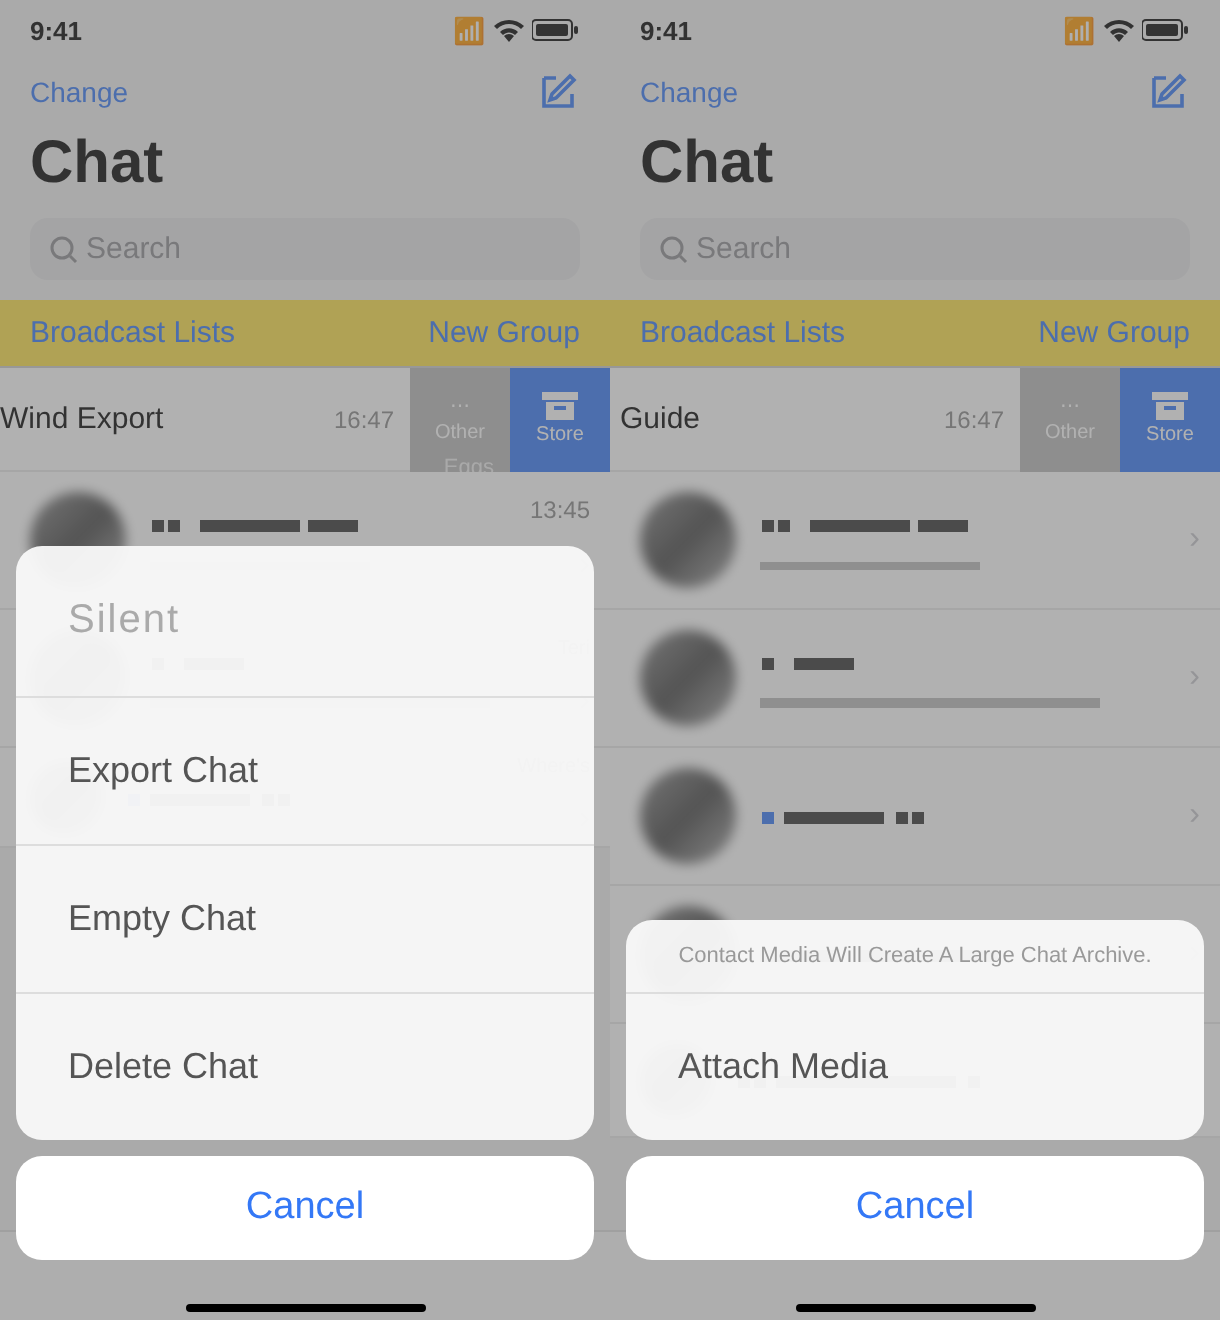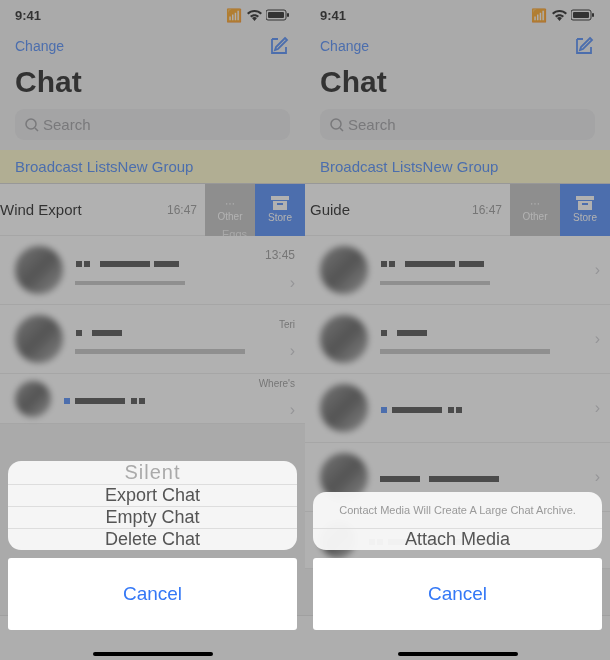--- a/index.html
+++ b/index.html
@@ -12,21 +12,21 @@
   .status-icons { display: flex; gap: 4px; align-items: center; }
   
   .header { padding: 5px 15px 10px; }
   .header-top { display: flex; justify-content: space-between; align-items: center; margin-bottom: 8px; gap: 14px; }
   .change-link { color: #3478f6; font-size: 14px; }
   .compose-btn { color: #3478f6; }
   .title { font-size: 30px; font-weight: 700; color: #000; }
   
   .search-bar { margin: 0 15px 10px; background: #e4e4e6; border-radius: 9px; padding: 7px 10px; display: flex; align-items: center; gap: 4px; color: #8e8e93; font-size: 15px; }
   
-  .list-header { display: flex; padding: 8px 15px; font-size: 15px; color: #3478f6; border-bottom: 0.5px solid #ccc; background: #fef9c3; }
+  .list-header { display: flex; justify-content: space-between; padding: 8px 15px; font-size: 15px; color: #3478f6; border-bottom: 0.5px solid #ccc; background: #fde047; }
   
   .chat-row { display: flex; align-items: center; padding: 10px 0 10px 15px; background: #fff; border-bottom: 0.5px solid #e8e8e8; position: relative; min-height: 68px; }
   .chat-row.first { padding-left: 0; }
   .avatar { width: 48px; height: 48px; border-radius: 50%; background: #555; margin-right: 12px; flex-shrink: 0; }
   .avatar.pixelated { background: linear-gradient(135deg, #888 0%, #444 50%, #aaa 100%); filter: blur(3px); }
   .chat-content { flex: 1; overflow: hidden; }
   .chat-name { font-size: 15px; font-weight: 500; color: #000; }
   .chat-preview { font-size: 13px; color: #888; margin-top: 2px; }
   .chat-meta { display: flex; flex-direction: column; align-items: flex-end; padding-right: 10px; gap: 12px; }
   .chat-time { font-size: 12px; color: #888; }
@@ -36,24 +36,24 @@
   .swipe-other { background: #b8b8b8; }
   .swipe-store { background: #3478f6; }
   
   .pixelbar { height: 6px; background: #333; display: inline-block; }
   .pixeldot { width: 6px; height: 6px; background: #333; display: inline-block; margin: 0 1px; }
   
   .action-sheet { position: absolute; left: 8px; right: 8px; z-index: 10; }
   .sheet-left { bottom: 30px; }
   .sheet-right { bottom: 30px; }
   .sheet-group { background: rgba(248,248,248,0.96); border-radius: 13px; overflow: hidden; margin-bottom: 8px; }
-  .sheet-item { padding: 0; text-align: center; font-size: 18px; color: #555; border-bottom: 0.5px solid #ddd; }
+  .sheet-item { padding: 26px; text-align: left; font-size: 18px; color: #555; border-bottom: 0.5px solid #ddd; }
   .sheet-item.faded { color: #aaa; font-size: 20px; letter-spacing: 1px; }
   .sheet-item:last-child { border-bottom: none; }
-  .sheet-cancel { background: #fff; border-radius: 3px; padding: 25px; text-align: center; font-size: 19px; color: #3478f6; font-weight: 500; }
+  .sheet-cancel { background: #fff; border-radius: 13px; padding: 15px; text-align: center; font-size: 19px; color: #3478f6; font-weight: 500; }
   .sheet-hint { padding: 12px 15px; text-align: center; font-size: 11px; color: #999; border-bottom: 0.5px solid #ddd; }
   
   .tab-bar { position: absolute; bottom: 0; left: 0; right: 0; height: 45px; display: flex; justify-content: space-around; align-items: flex-start; padding-top: 4px; font-size: 9px; color: #888; background: #f8f8f8; border-top: 0.5px solid #ddd; z-index: 2; }
   .tab-item.active { color: #3478f6; }
   .home-indicator { position: absolute; bottom: 4px; left: 50%; transform: translateX(-50%); width: 120px; height: 4px; background: #000; border-radius: 3px; z-index: 20; }
   
   svg { display: block; }
 </style>
 </head>
 <body>

